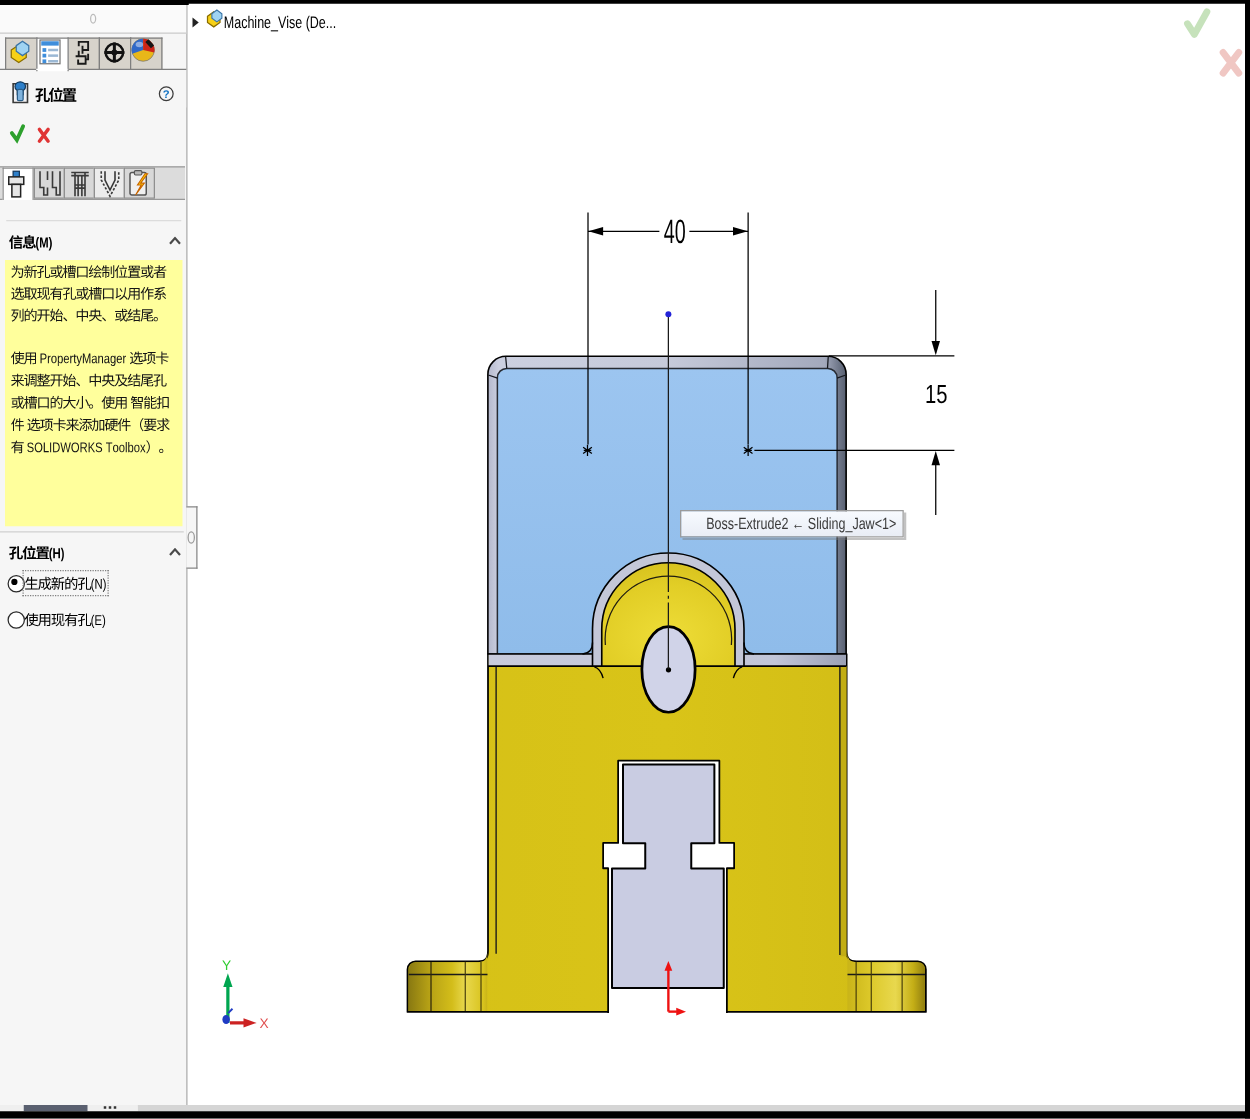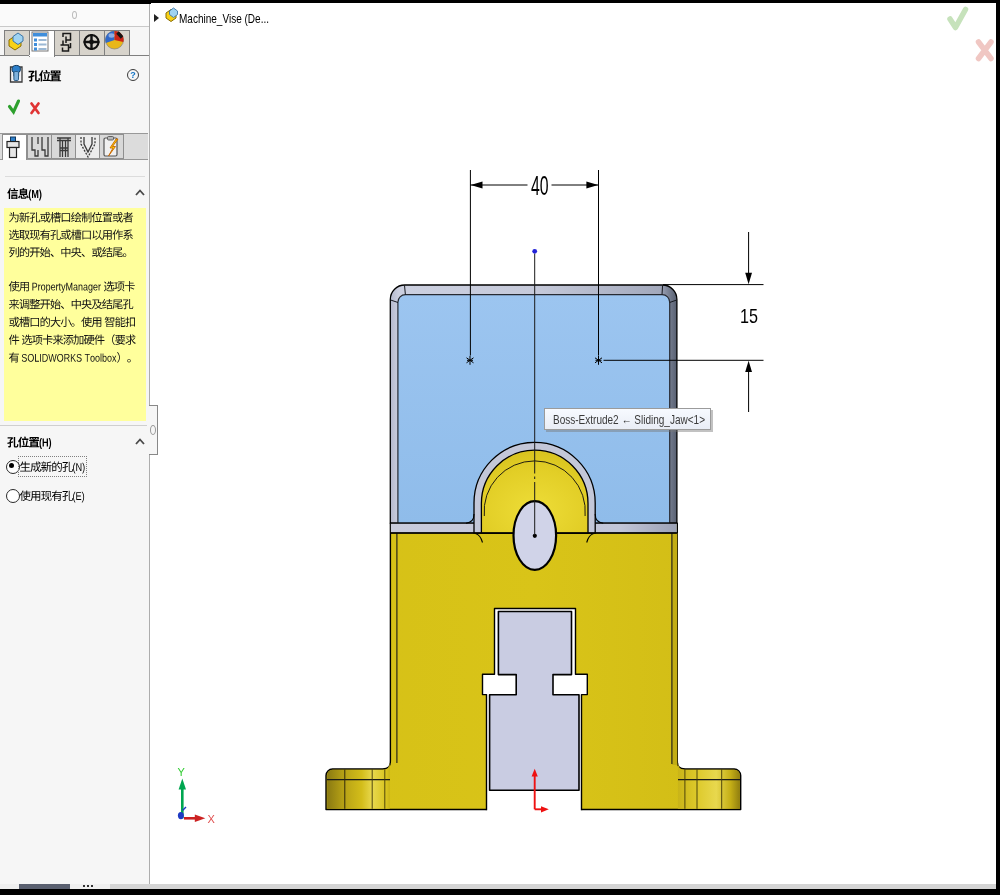--- a/index.html
+++ b/index.html
@@ -15,21 +15,21 @@
 .helpc{position:absolute;left:127px;top:69px;width:10px;height:10px;border:1.5px solid #3c3c3c;border-radius:50%;color:#1272c3;font-size:9px;font-weight:bold;text-align:center;line-height:10px}
 .htabs{position:absolute;left:0;top:133px;width:148px;height:25px;background:#dcdcdc;border-top:1px solid #999;border-bottom:1px solid #999}
 .htab{position:absolute;top:134px;width:23px;height:23px;background:#d8d8d8;border:1px solid #8f8f8f}
 .htab.sel{background:#fff;border-bottom:none;height:25px;z-index:2}
 .sech{position:absolute;left:0;width:149px;height:16px}
 .ybox{position:absolute;left:4px;top:208px;width:142px;height:213px;background:#ffff9c}
 .radio{position:absolute;width:12px;height:12px;border:1.5px solid #2a2a2a;border-radius:50%;background:#fff}
 .radio .dot{position:absolute;left:2px;top:2px;width:5px;height:5px;background:#000;border-radius:50%}
 .focusbox{position:absolute;border:1px dotted #808080}
 .tree{position:absolute;left:152px;top:6px;height:20px;color:#000;font-size:14px}
-.tooltip{position:absolute;left:544px;top:408px;width:157px;height:20px;background:linear-gradient(#f7faff,#e9edf5);border:1px solid #9b9b9b;box-shadow:2px 2px 0px rgba(120,120,120,.45);padding-left:8px;overflow:hidden}
+.tooltip{position:absolute;left:544px;top:408px;width:157px;height:20px;background:linear-gradient(#f7faff,#e9edf5);border:1px solid #9b9b9b;box-shadow:2px 2px 0px rgba(120,120,120,.45);padding-left:20px;overflow:hidden}
 .btop{position:absolute;left:0;top:0;width:1000px;height:3px;background:#000}
 .btopl{position:absolute;left:0;top:0;width:151px;height:4px;background:#000}
 .bright{position:absolute;left:996px;top:0;width:4px;height:895px;background:#000}
 .bbot{position:absolute;left:0;top:889px;width:1000px;height:6px;background:#000}
 .bgray{position:absolute;left:110px;top:884px;width:886px;height:5px;background:#d5d5d5}
 .pscroll{position:absolute;left:0;top:884px;width:110px;height:5px;background:#efefef}
 .pthumb{position:absolute;left:19px;top:0px;width:51px;height:5px;background:#5a6070}
 .sptab{position:absolute;left:149px;top:405px;width:8px;height:48px;background:#f6f6f6;border:1px solid #888;border-left:none}
 .spdot{position:absolute;left:1px;top:19px;width:4px;height:8px;border:1px solid #999;border-radius:50%}
 </style></head><body>

